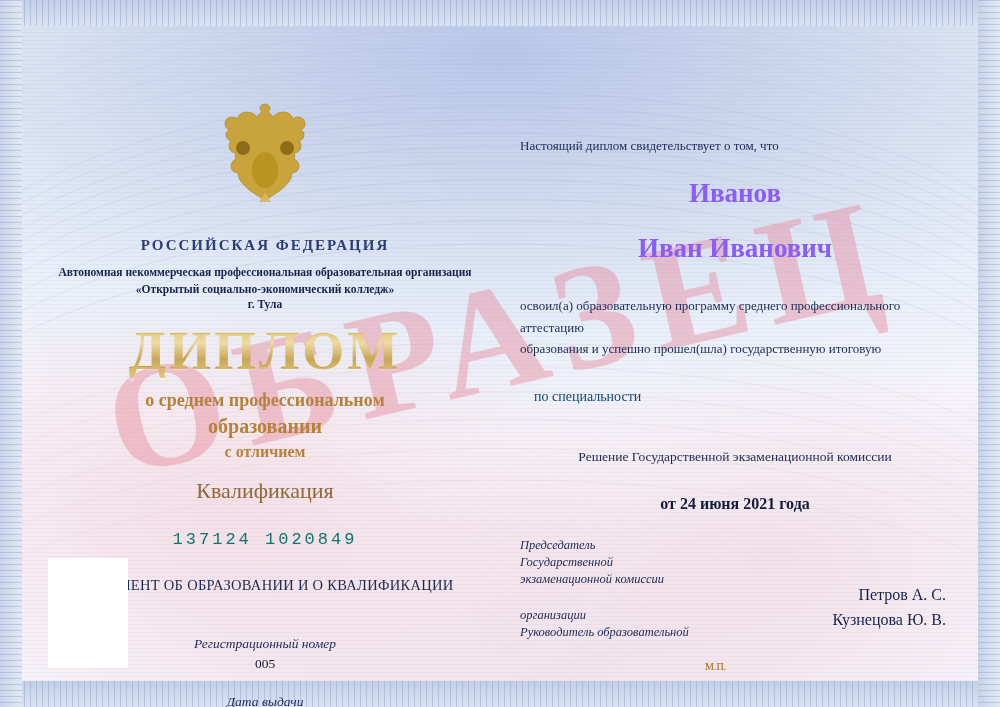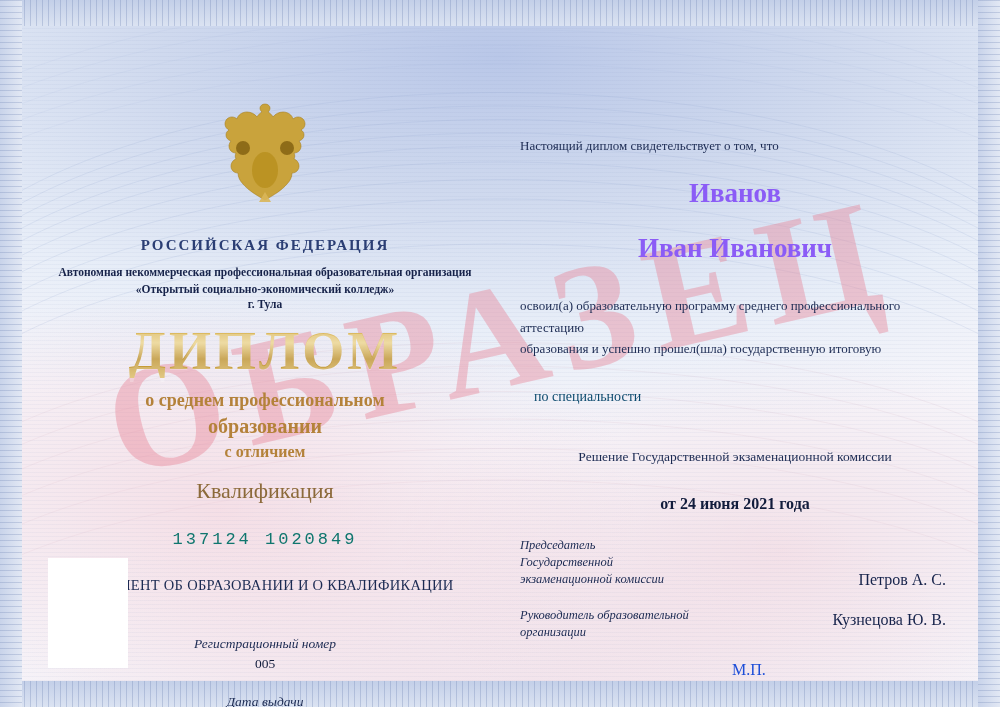--- a/index.html
+++ b/index.html
@@ -279,29 +279,29 @@
     color: #1b2a52;
     line-height: 1.35;
   }
   .sign-name {
     position: absolute;
     right: 4px;
     font-size: 16px;
     color: #16234b;
   }
   .role-chair { top: 0; }
-  .name-chair { top: 34px; }
+  .name-chair { top: 49px; }
   .role-head { top: 70px; }
   .name-head { top: 74px; }
   .mp {
     position: absolute;
-    left: 212px;
+    left: 185px;
     top: 124px;
-    font-size: 16px;
-    color: #1d4ed8;
+    font-size: 10px;
+    color: #a16207;
   }
 </style>
 </head>
 <body>
 
 <div class="page">
 
   <div class="bg-base"></div>
 
   <svg class="bg-arcs" viewBox="0 0 1000 707" preserveAspectRatio="none">
@@ -413,22 +413,22 @@
 
       <div class="sign-block">
         <div class="sign-role role-chair">
           <div>Председатель</div>
           <div>Государственной</div>
           <div>экзаменационной комиссии</div>
         </div>
         <div class="sign-name name-chair">Петров А. С.</div>
 
         <div class="sign-role role-head">
+          <div>организации</div>
           <div>Руководитель образовательной</div>
-          <div>организации</div>
         </div>
         <div class="sign-name name-head">Кузнецова Ю. В.</div>
 
         <div class="mp">М.П.</div>
       </div>
     </div>
   </div>
 </div>
 
 </body></html>

